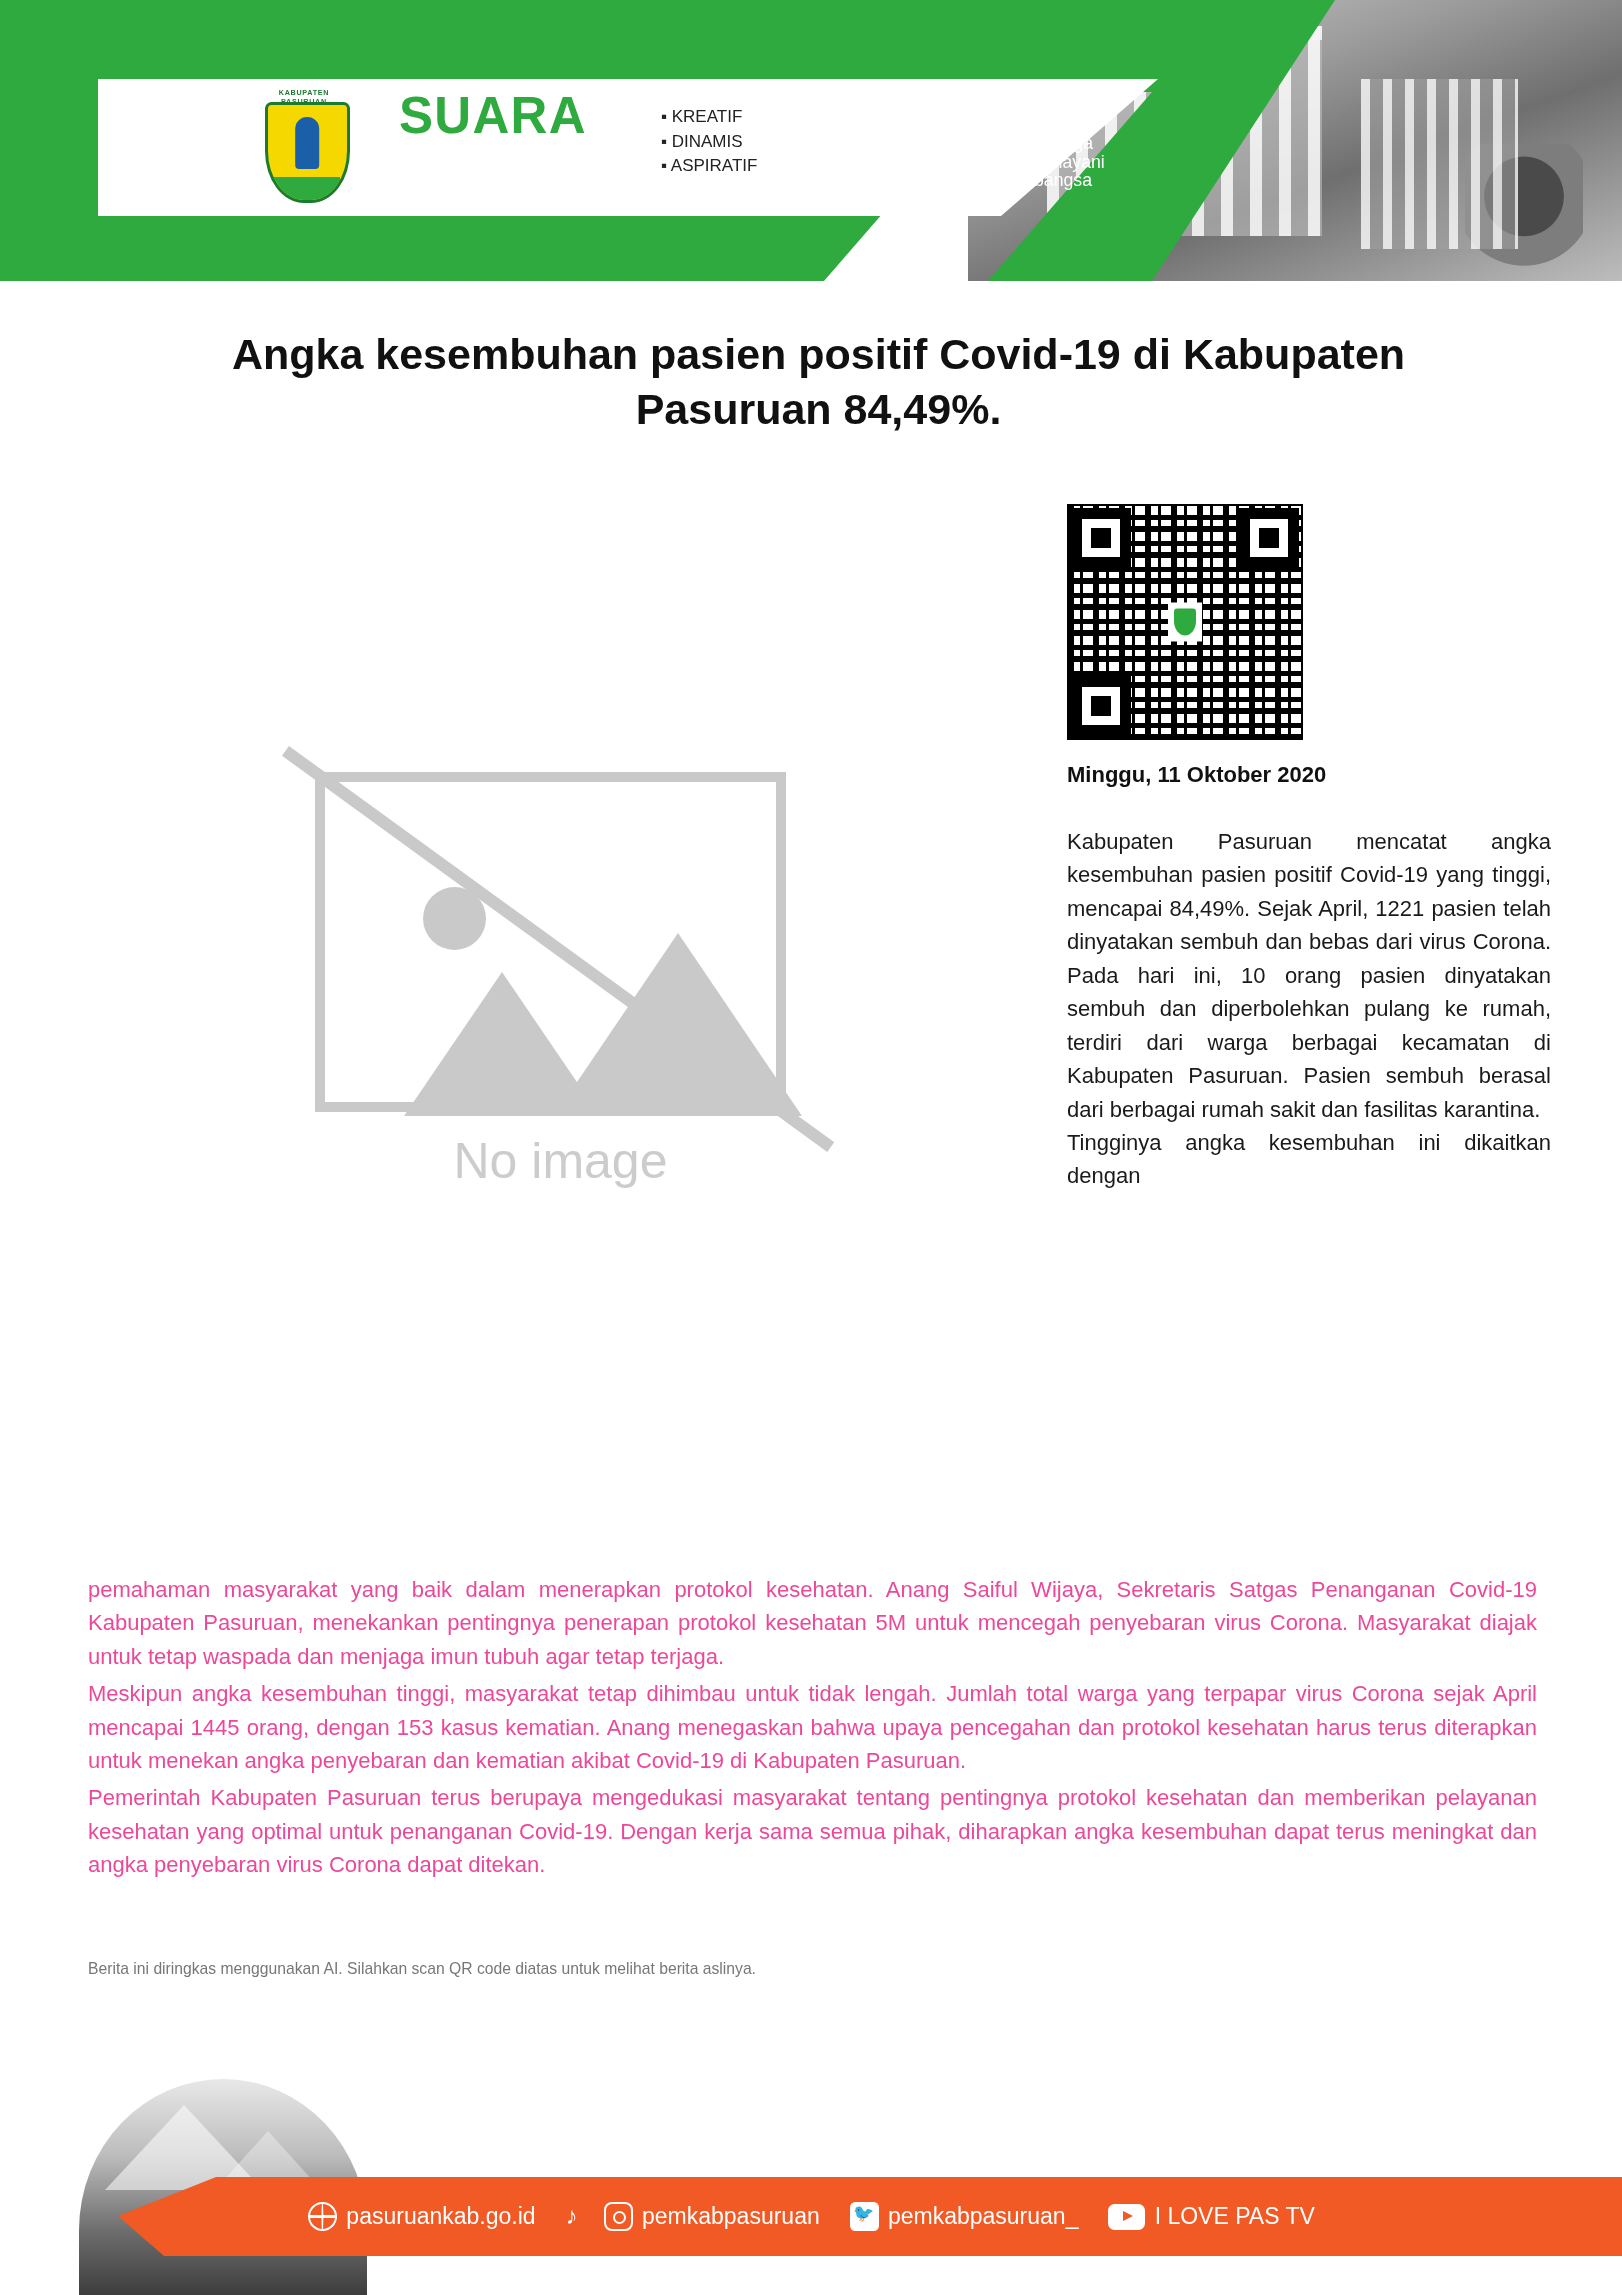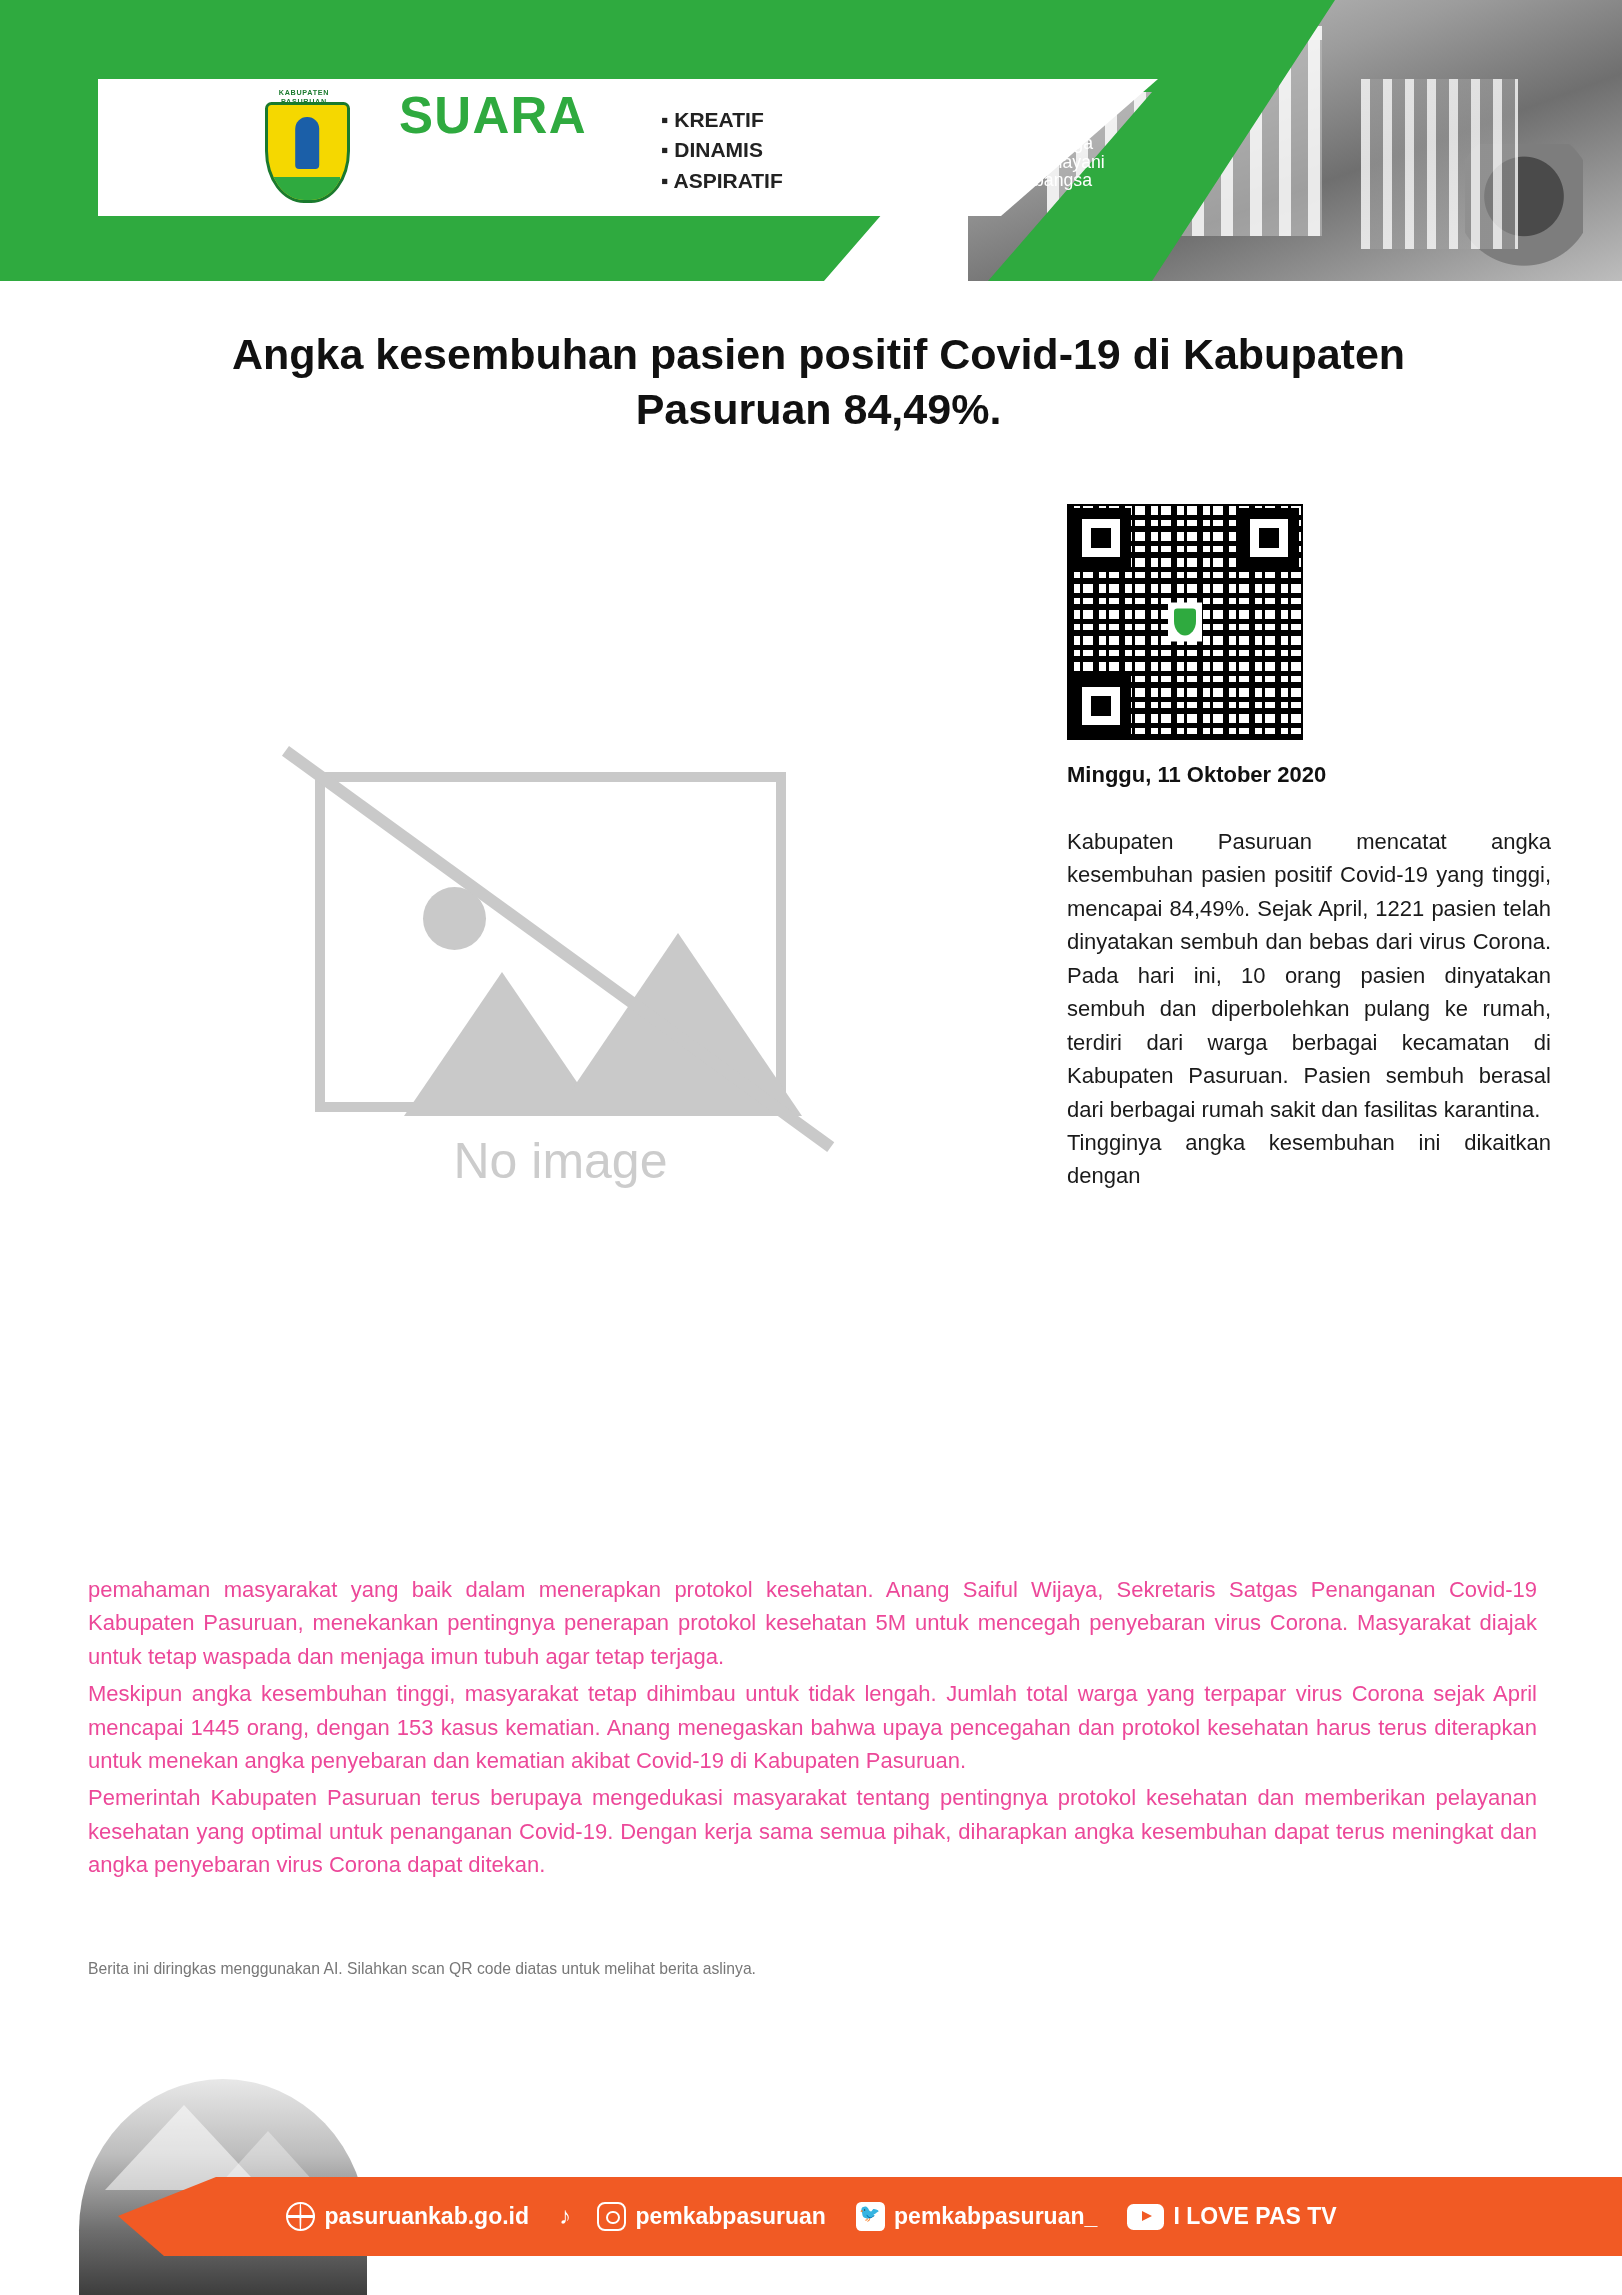--- a/index.html
+++ b/index.html
@@ -75,21 +75,21 @@
     position:absolute; left:0; top:0; width:98px; text-align:center;
     font-size:7.2px; letter-spacing:0.7px; color:#1a7a2e; font-weight:bold;
   }
   .brand {
     position:absolute; left:399px; top:92px;
   }
   .brand .l1 { font-size:51px; font-weight:bold; color:#2faa3f; line-height:0.95; letter-spacing:1.3px;}
   .brand .l2 { font-size:51px; font-weight:bold; color:#2faa3f; line-height:1.0; letter-spacing:1.3px;}
   .tagline {
     position:absolute; left:661px; top:105px;
-    font-size:21px; font-weight:bold; color:#222; line-height:1.45;
+    font-size:17px; font-weight:normal; color:#222; line-height:1.45;
   }
   .tagline div:before { content:"▪ "; color:#222; }
   .berakhlak {
     position:absolute; left:851px; top:141px; width:170px; color:#ffffff;
   }
   .berakhlak .ba-title { font-size:23.6px; font-weight:bold; letter-spacing:0.3px;}
   .berakhlak .ba-sub { font-size:5.9px; line-height:1.25; margin-top:2px; }
   .bangga {
     position:absolute; left:1034px; top:134px; color:#ffffff;
   }
@@ -204,21 +204,21 @@
     border-bottom:72px solid rgba(255,255,255,.35);
   }
   .footer-bar {
     position:absolute; left:0; bottom:39px; width:1623px; height:79px;
     background:#f15a24;
     clip-path:polygon(216px 0, 1623px 0, 1623px 79px, 164px 79px, 118px 39px);
   }
   .footer-items {
     position:absolute; left:0; bottom:39px; width:1623px; height:79px;
     display:flex; align-items:center; justify-content:center; gap:30px;
-    color:#ffffff; font-size:23px; font-weight:bold;
+    color:#ffffff; font-size:23px; font-weight:normal;
   }
   .footer-items .fi { display:flex; align-items:center; gap:9.2px; }
   .ico {
     display:inline-block; width:29px; height:29px; position:relative;
   }
   .ico-globe { border:2.6px solid #fff; border-radius:50%; box-sizing:border-box; }
   .ico-globe:before { content:""; position:absolute; left:-0.7px; top:11px; width:27.5px; height:2.6px; background:#fff; }
   .ico-globe:after { content:""; position:absolute; left:11px; top:-0.7px; width:2.6px; height:27.5px; background:#fff; border-radius:50%; transform:scaleX(.6); }
   .ico-tiktok { font-size:23.6px; line-height:29px; }
   .ico-ig { border:2.6px solid #fff; border-radius:7.9px; box-sizing:border-box; }

